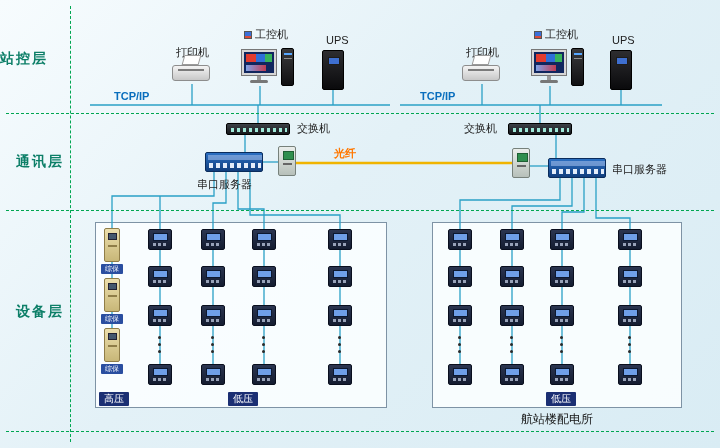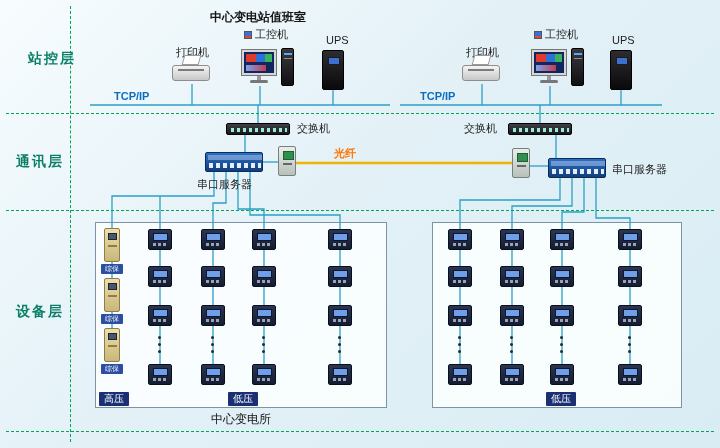--- a/index.html
+++ b/index.html
@@ -99,25 +99,24 @@
     </g>
 
     <path d="M296 163 H512" stroke="#f0b400" stroke-width="2.4" fill="none"></path>
   </svg>
 
   <div class="dash-v"></div>
   <div class="dash-h" style="top:113px"></div>
   <div class="dash-h" style="top:210px"></div>
   <div class="dash-h" style="top:431px"></div>
 
-  <div class="layer-label" style="left:28px;top:50px">站控层</div>
+  <div class="layer-label" style="left:0;top:50px">站控层</div>
   <div class="layer-label" style="left:16px;top:153px">通讯层</div>
   <div class="layer-label" style="left:16px;top:303px">设备层</div>
 
-  <div class="room-title" style="left:210px;top:9px">中心变电站值班室</div>
   <div class="dev-label" style="left:244px;top:27px"><span class="pc-ico"></span><span>工控机</span></div>
   <div class="dev-label" style="left:176px;top:45px">打印机</div>
   <div class="printer" style="left:172px;top:58px">
       <div class="paper"></div>
       <div class="pbody"></div>
       <div class="pslot"></div>
     </div>
   <div class="monitor" style="left:242px;top:50px">
       <div class="screen"></div>
       <div class="stand"></div>
@@ -358,15 +357,15 @@
       <div class="meter" style="left: 618px; top: 364px;">
         <div class="m-scr"></div>
         <div class="m-row"></div>
       </div>
     </div>
 
   <div class="vlabel" style="left:99px;top:392px">高压</div>
   <div class="vlabel" style="left:228px;top:392px">低压</div>
   <div class="vlabel" style="left:546px;top:392px">低压</div>
 
-  <div class="caption" style="left:95px;top:411px;width:292px">中心变电所</div>
+  <div class="caption" style="left:432px;top:411px;width:250px">航站楼配电所</div>
 
 </div>
 
 </body></html>

